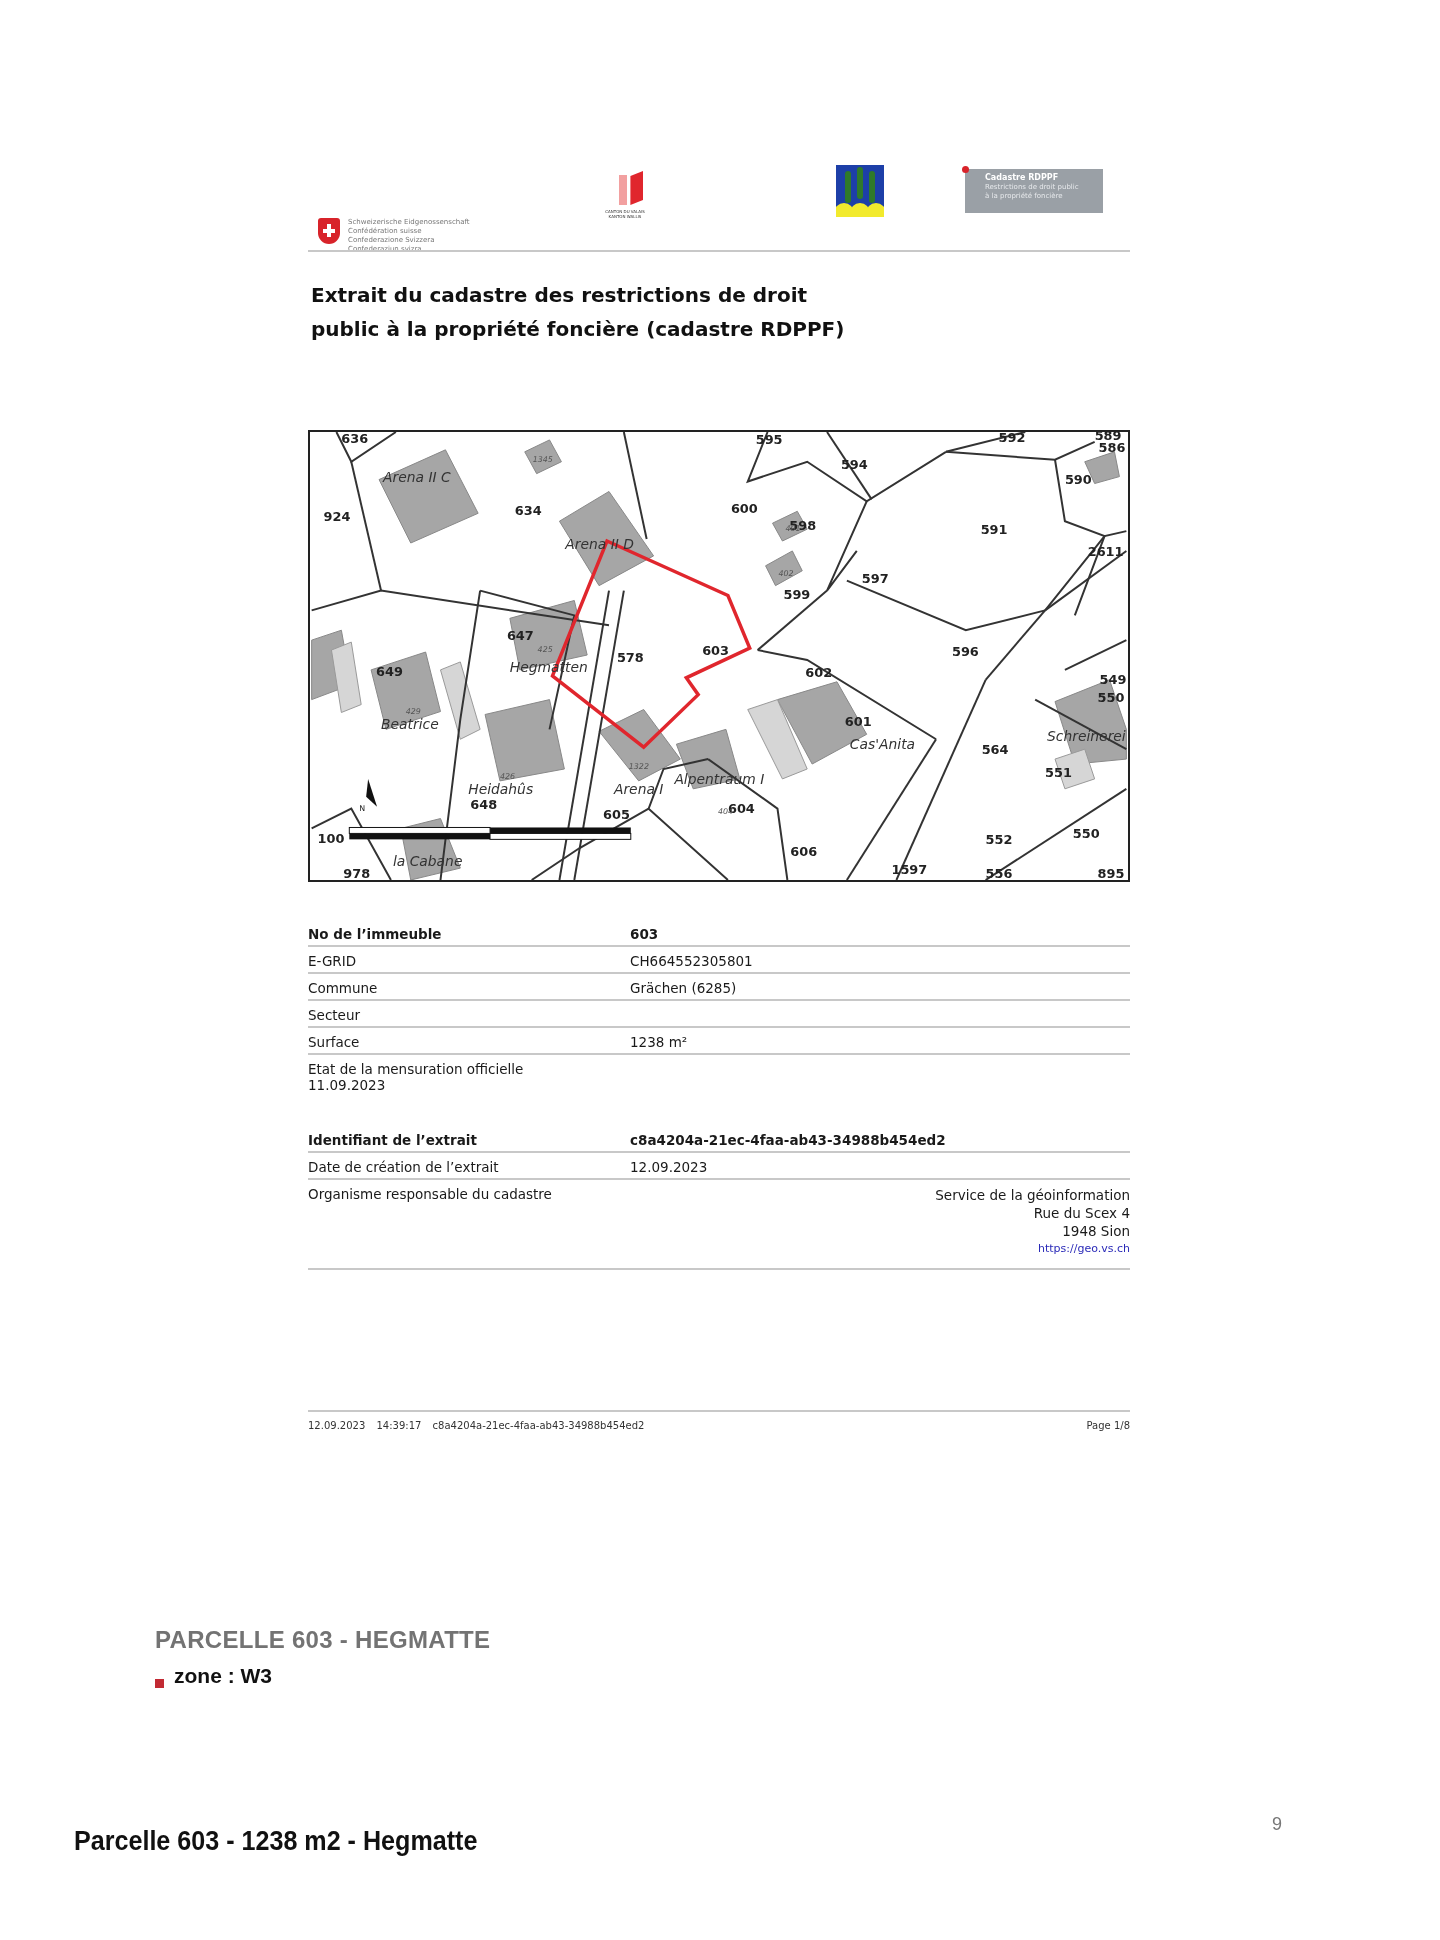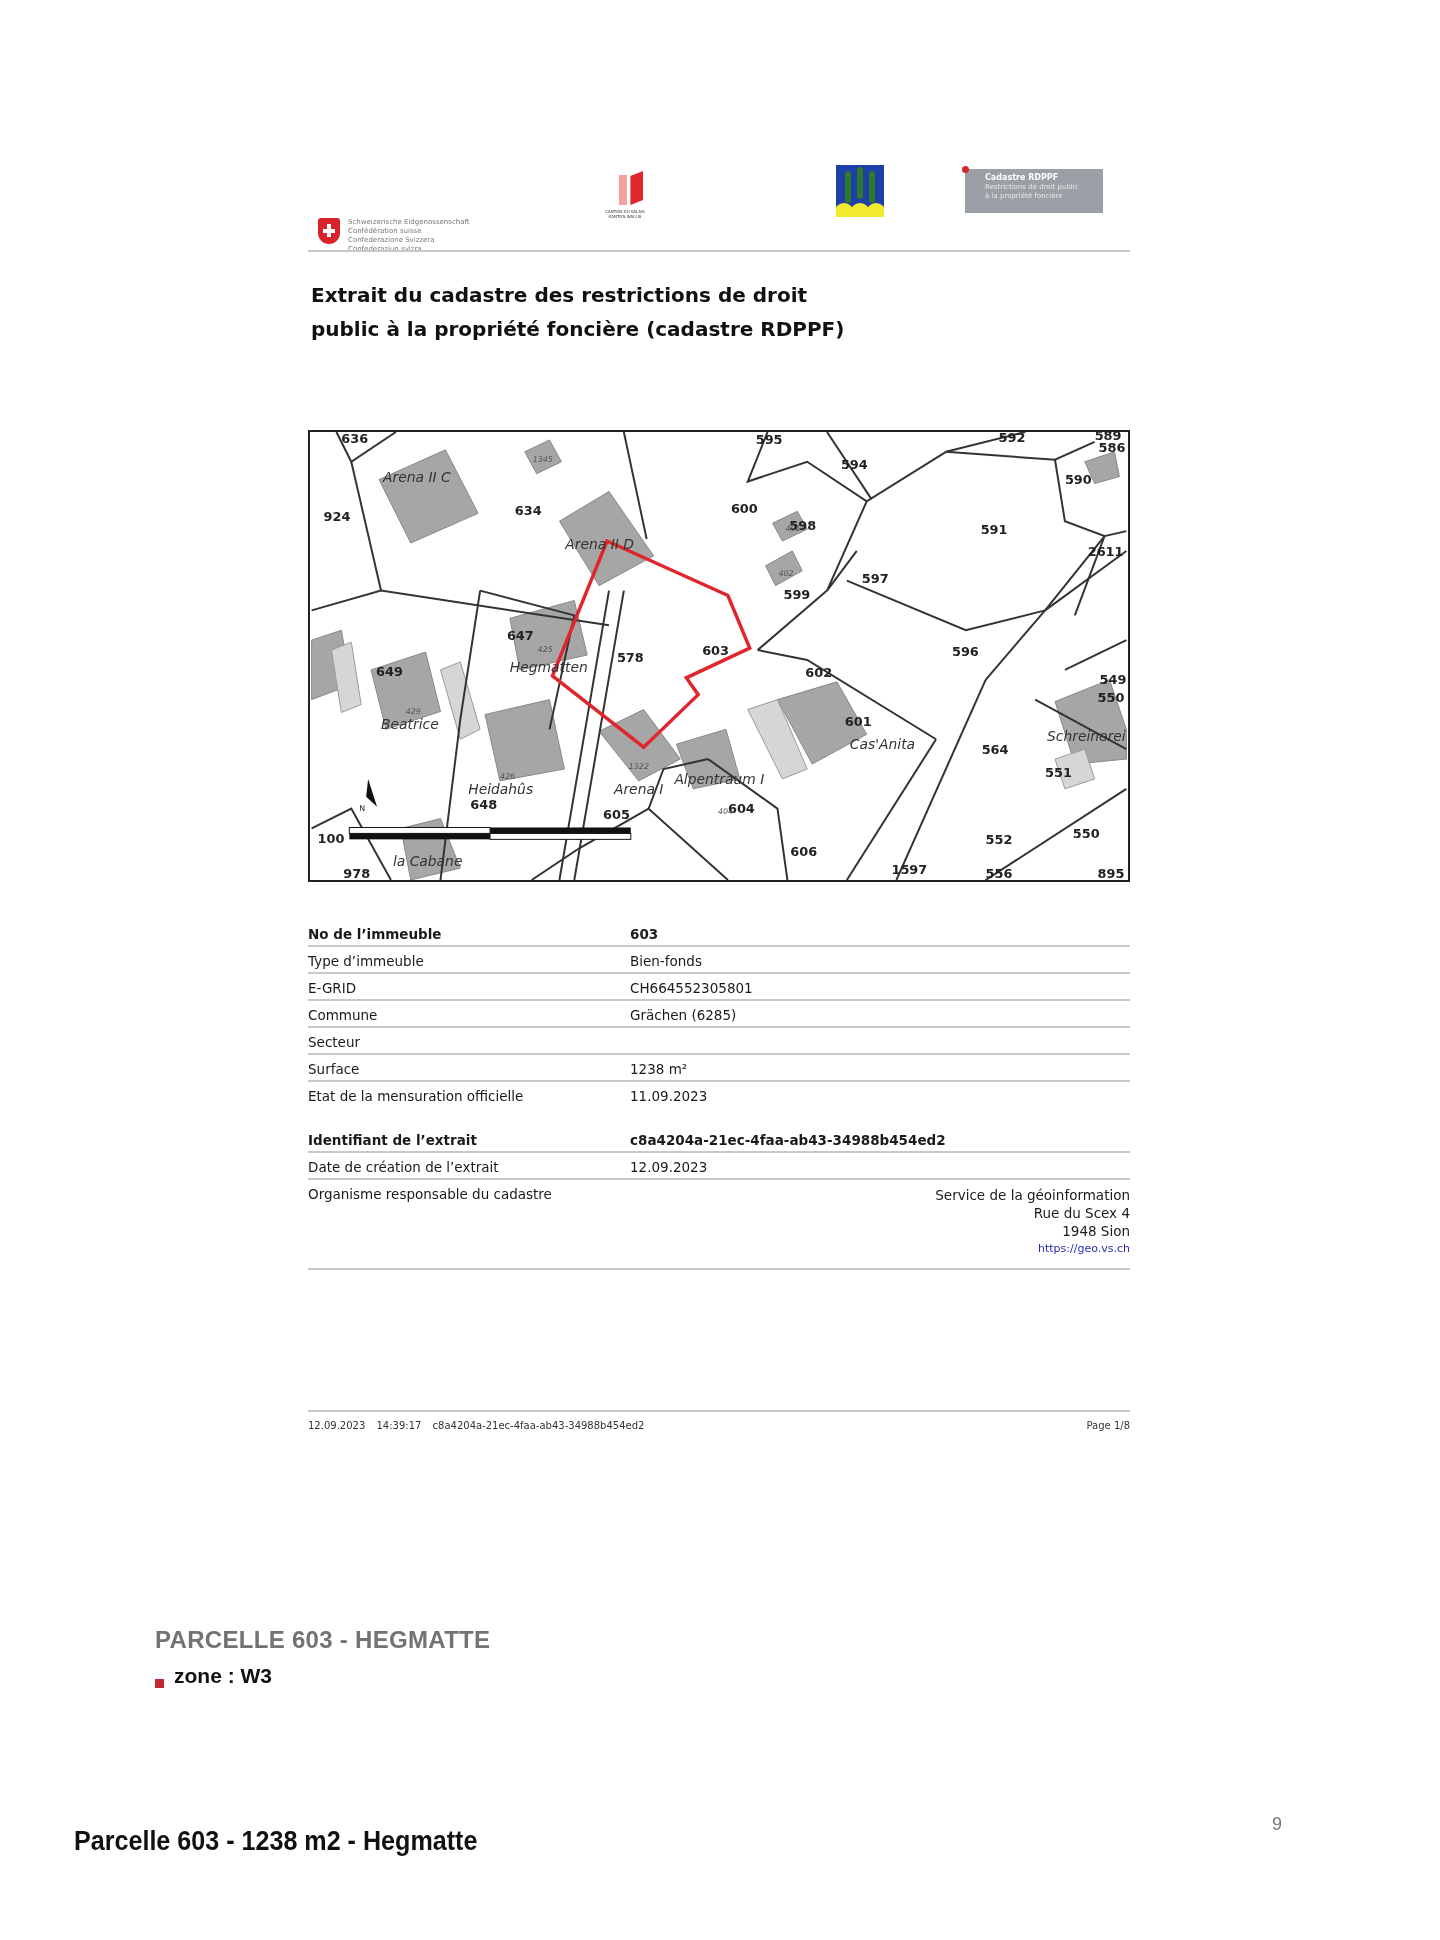--- a/index.html
+++ b/index.html
@@ -31,21 +31,21 @@
   .map svg { width: 100%; height: 100%; display: block; }
   .lbl { font-family: "DejaVu Sans", sans-serif; font-size: 13px; font-weight: bold; fill: #222; }
   .blbl { font-family: "DejaVu Sans", sans-serif; font-size: 14px; font-style: italic; fill: #333; }
   .slbl { font-family: "DejaVu Sans", sans-serif; font-size: 8px; font-style: italic; fill: #555; }
 
   .info-table { position: absolute; left: 308px; width: 822px; font-size: 13.5px; color: #1a1a1a; }
   .row { display: flex; border-bottom: 2px solid #c8c8c8; min-height: 27px; align-items: flex-start; padding-top: 6px; box-sizing: border-box; }
   .row .k { width: 322px; flex: none; }
   .row .v { flex: 1; }
   .row.head { font-weight: bold; }
-  .row.last { border-bottom: none; }
+  .row.last { border-bottom: none; flex-direction: column; }
   .addr-line { line-height: 18px; text-align: right; }
   .link { color: #2a2ab8; font-size: 11px; }
 
   .footer { position: absolute; left: 308px; top: 1410px; width: 822px; }
   .footer-line { height: 2px; background: #c8c8c8; }
   .footer-row { display: flex; justify-content: space-between; font-size: 10px; color: #333; margin-top: 8px; }
   .footer-left span { margin-right: 8px; }
 
   .parcel-heading { position: absolute; left: 155px; top: 1626px; font-family: "Liberation Sans", sans-serif; font-size: 24px; font-weight: bold; color: #737373; letter-spacing: 0.3px; }
   .zone { position: absolute; left: 155px; top: 1664px; font-family: "Liberation Sans", sans-serif; font-size: 21px; font-weight: bold; color: #111; display: flex; align-items: flex-end; gap: 10px; }
@@ -235,24 +235,20 @@
     </g>
   </svg>
 </div>
 
 <div class="info-table" style="top:920px">
   <div class="row head">
     <div class="k">No de l’immeuble</div>
     <div class="v">603</div>
   </div>
   <div class="row">
-    <div class="k">Type d’immeuble</div>
-    <div class="v">Bien-fonds</div>
-  </div>
-  <div class="row">
     <div class="k">E-GRID</div>
     <div class="v">CH664552305801</div>
   </div>
   <div class="row">
     <div class="k">Commune</div>
     <div class="v">Grächen (6285)</div>
   </div>
   <div class="row">
     <div class="k">Secteur</div>
     <div class="v"></div>

